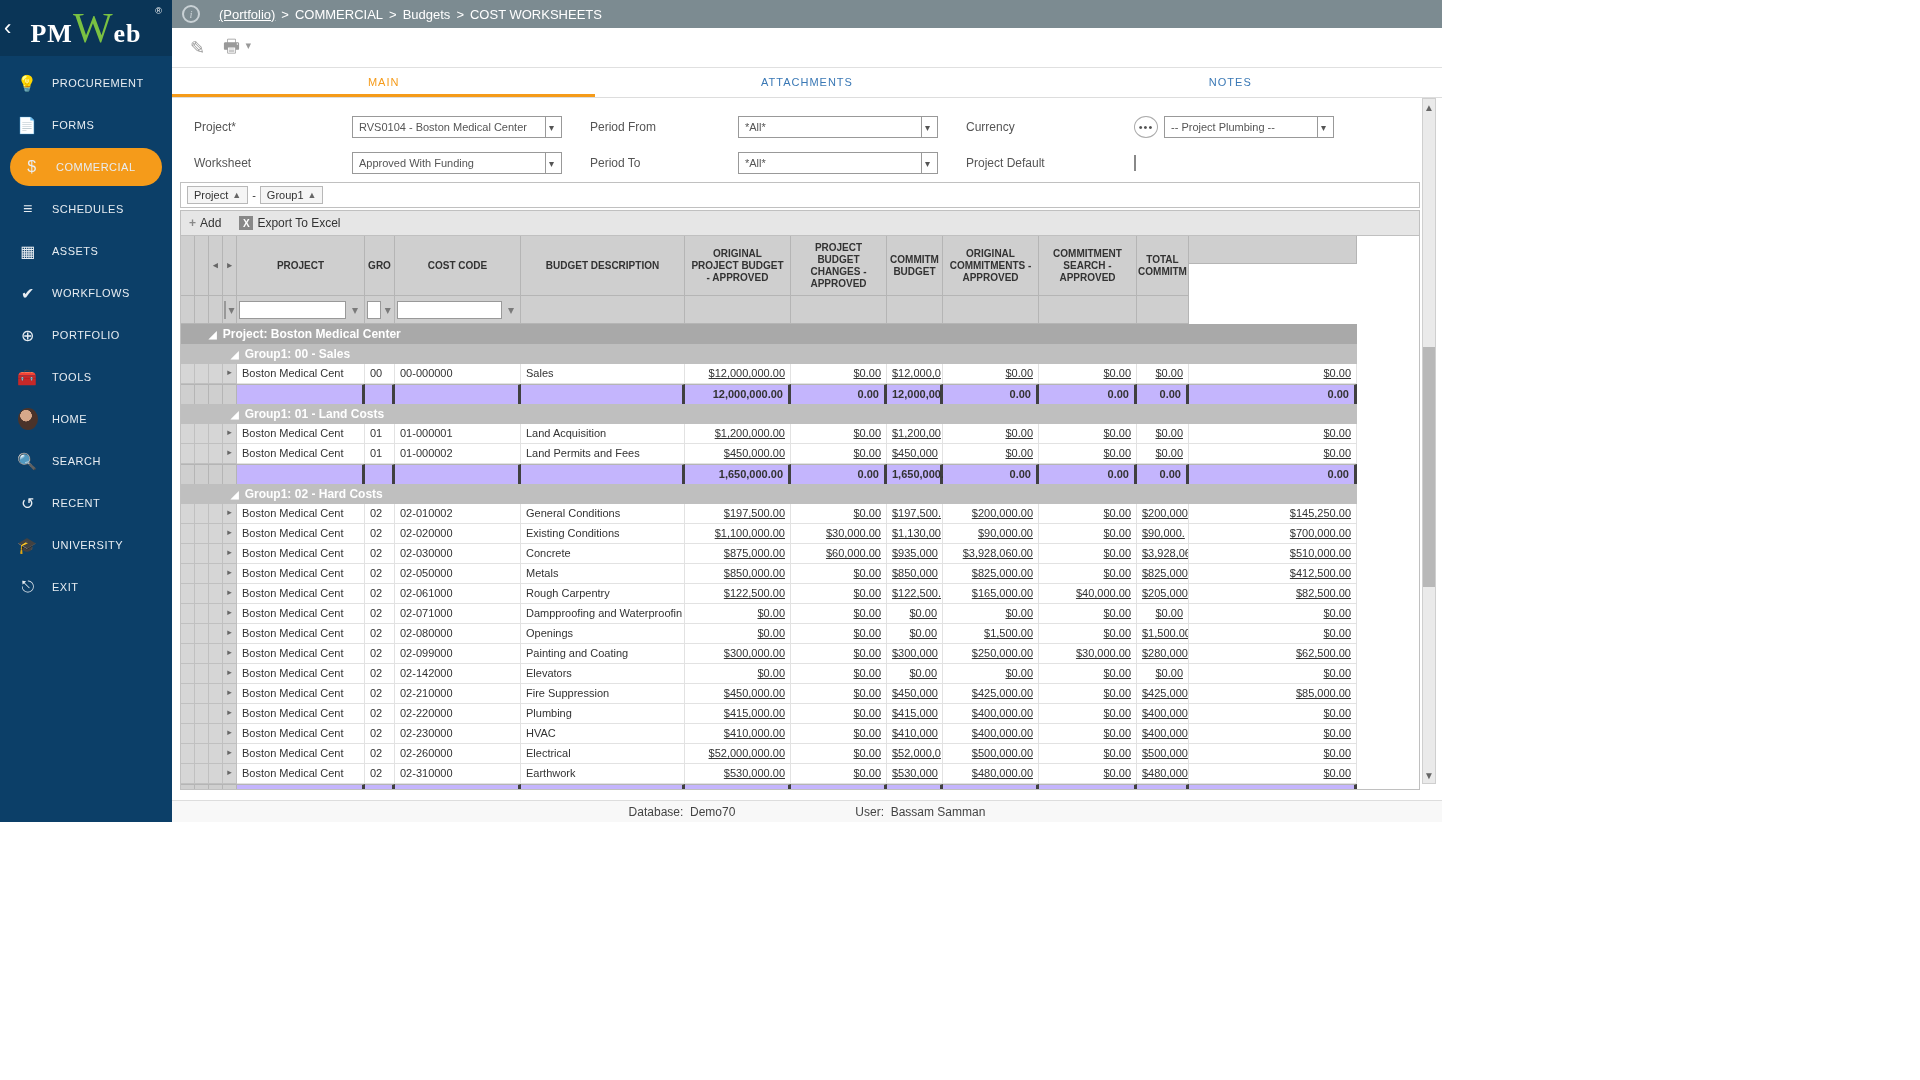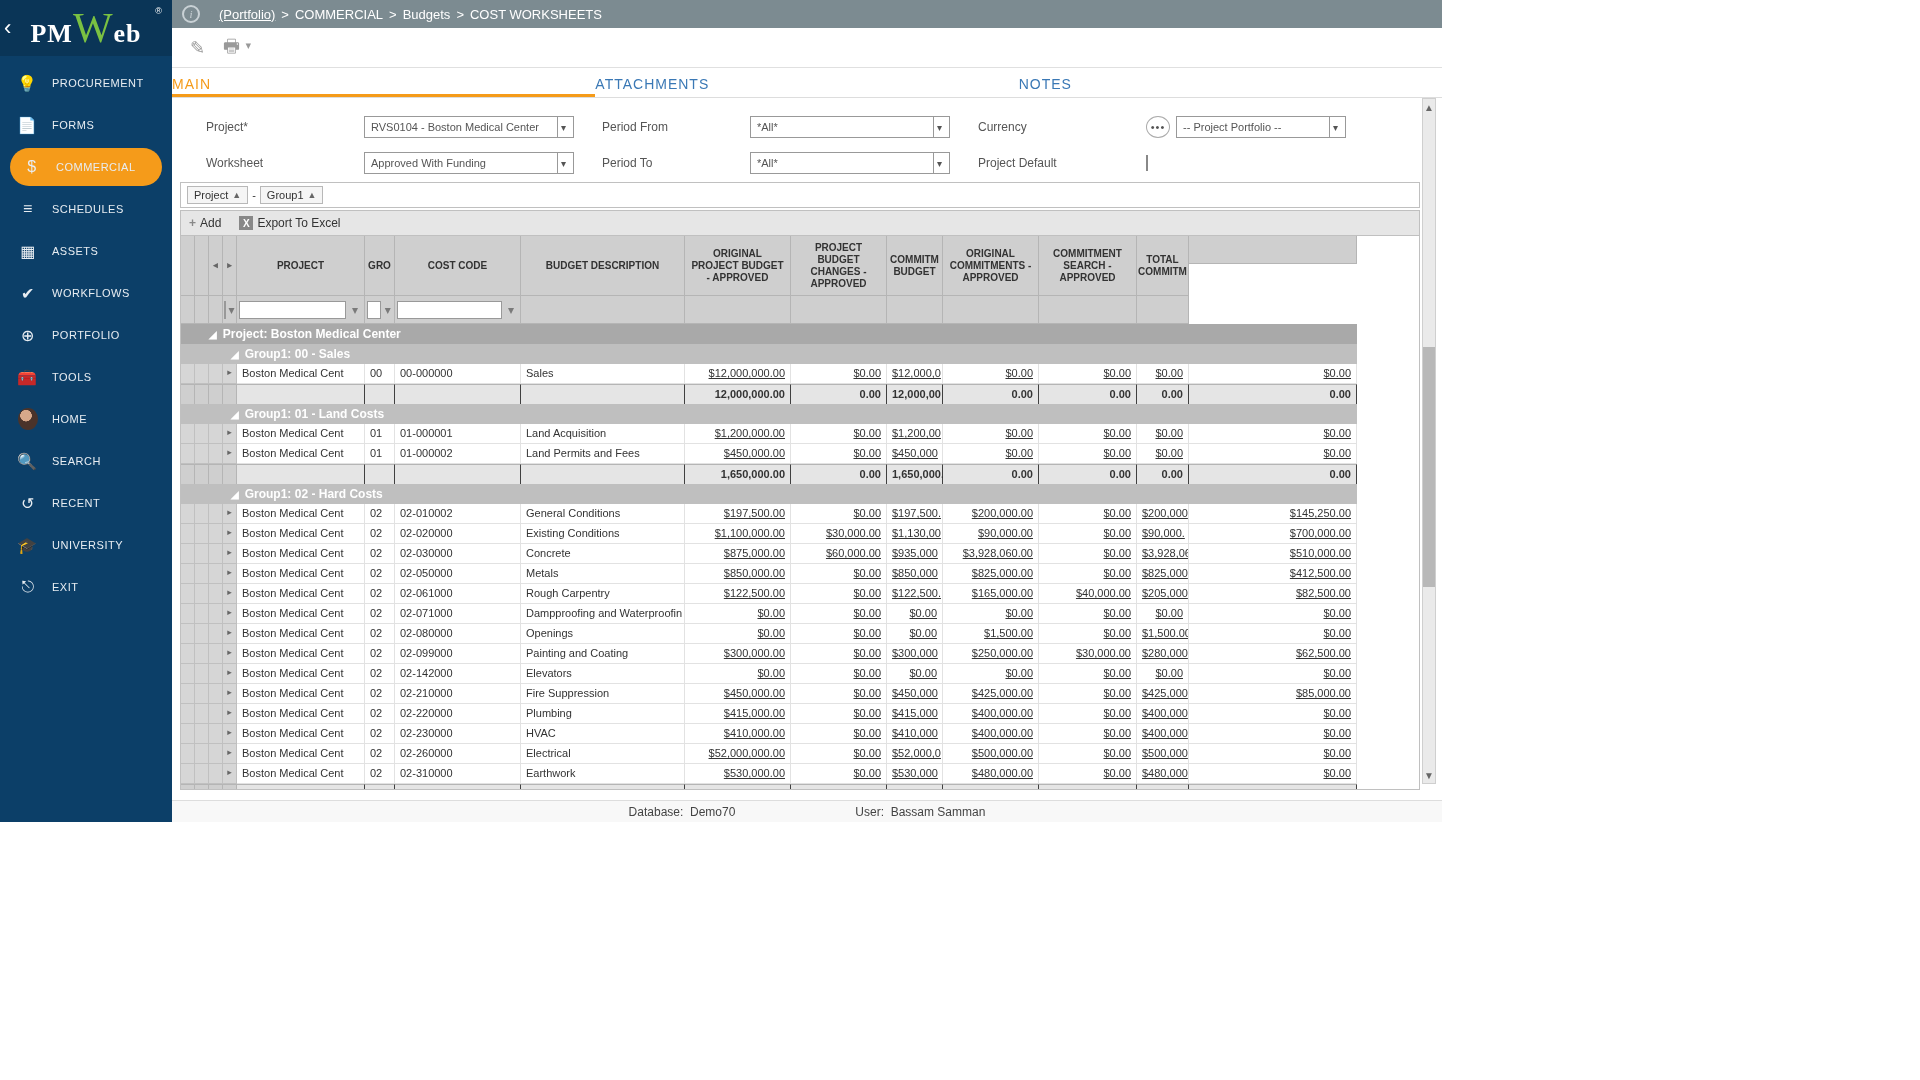--- a/index.html
+++ b/index.html
@@ -21,24 +21,24 @@
 
 
 .main { flex:1; display:flex; flex-direction:column; min-width:0;}
 .topbar { height: 28px; background: #7c8b91; display:flex; align-items:center; padding: 0 10px; color:#fff; font-size:13px; gap:6px;}
 .topbar a { color:#fff; text-decoration:underline;margin-left:7px;}
 .info-circle { width:18px;height:18px; border:2px solid #c9d1d5; border-radius:50%; display:inline-flex; align-items:center; justify-content:center; font-size:11px; color:#c9d1d5; margin-right:6px; font-style:italic; font-family:serif;}
 .toolbar { height: 40px; display:flex; align-items:center; padding: 0 18px; gap: 18px; border-bottom:1px solid #e0e0e0;}
 .tb-icon { color:#999; font-size:18px; cursor:pointer;}
 
 .tabs { display:flex; border-bottom:1px solid #ddd; height:30px;}
-.tab { flex:1; font-size:14px; letter-spacing:1px; padding-top:8px; color:#3a78b5; cursor:pointer;}
+.tab { flex:1; text-align:center; font-size:11px; letter-spacing:1px; padding-top:8px; color:#3a78b5; cursor:pointer;}
 .tab.active { color:#f59b1a; border-bottom:3px solid #f59b1a; font-weight:500;}
 
-.filters { padding: 18px 22px 8px 34px; display:grid; grid-template-columns: 130px 210px 120px 200px 140px 200px; row-gap:14px; column-gap:28px; align-items:center; font-size:12px; color:#555;}
+.filters { padding: 18px 22px 8px 22px; display:grid; grid-template-columns: 130px 210px 120px 200px 140px 200px; row-gap:14px; column-gap:28px; align-items:center; font-size:12px; color:#555;}
 .sel { height:22px; border:1px solid #999; display:flex; align-items:center; padding: 0 6px; font-size:11px; background:#fff; position:relative;}
 .sel::after { content:"▾"; position:absolute; right:4px; font-size:10px; background:#fff; padding:0 3px; border-left:1px solid #999; height:100%; display:flex; align-items:center;}
 .ellipsis-btn { width:24px; height:22px; border:1px solid #aaa; border-radius:50%; display:inline-flex; align-items:center; justify-content:center; margin-right:6px; font-size:11px; letter-spacing:1px;}
 .currency-wrap { display:flex; align-items:center;}
 .cb { width:14px; height:14px; border:1px solid #888;}
 
 
 .groupbar { height:26px; background:#fff; border:1px solid #c0c0c0; margin: 0 22px 2px 8px; display:flex; align-items:center; padding:2px 6px; gap:4px;}
 .group-chip { border:1px solid #b8b8b8; background:#f5f5f5; padding:2px 6px; font-size:11px; display:flex; align-items:center; gap:4px;}
 .sort-arrow{ font-size:9px; color:#666;}
@@ -56,21 +56,21 @@
 .filt { border:1px solid #999; width:100%; height:18px; background:#fff;}
 .funnel { width:16px; height:16px; color:#7a7a7a; font-size:12px; margin-left:2px; display:inline-flex; align-items:center; justify-content:center;}
 .group-row { grid-column: 1 / -1; background:#a9a9a9; color:#fff; font-size:12px; font-weight:bold; padding:3px 0 3px 28px; display:flex; align-items:center;}
 .group-row.sub { background:#bfbfbf; padding-left:50px; color:#fff;}
 .tri { display:inline-block; margin-right:6px; font-size:10px;}
 .row > div { background:#fff; border-right:1px solid #e2e2e2; border-bottom:1px solid #e2e2e2; height:20px; font-size:11px; padding:3px 5px; overflow:hidden; white-space:nowrap;}
 .row .stub { background:#d6d6d6; border-right:1px solid #c0c0c0; border-bottom:1px solid #c0c0c0;}
 .row .stub.tri-cell { font-size:9px; color:#666; text-align:center; padding:3px 0;}
 .num { text-align:right;}
 .link { text-decoration:underline; color:#333;}
-.subtotal > div { background:#e5e5e5; border-right:1px solid #404040; border-top:1px solid #b5b5b5; height:20px; font-size:11px; font-weight:bold; padding:3px 5px; text-align:right;}
+.subtotal > div { background:#c4b5fd; border-right:3px solid #404040; border-top:1px solid #b5b5b5; height:20px; font-size:11px; font-weight:bold; padding:3px 5px; text-align:right;}
 .subtotal .stub { background:#cfcfcf; border-right:1px solid #b5b5b5;}
 
 .vscroll { position:absolute; right: 6px; top: 98px; width:14px; height: 686px; background:#eaeaea; border:1px solid #cfcfcf;}
 .vscroll-thumb { position:absolute; top: 248px; width:100%; height:240px; background:#b8b8b8;}
 .vscroll-arrow { position:absolute; width:100%; height:16px; font-size:10px; color:#666; display:flex; align-items:center; justify-content:center;}
 .vscroll-arrow.up { top:0;}
 .vscroll-arrow.down { bottom:0;}
 
 .statusbar { position:absolute; bottom:0; left:172px; right:0; height:22px; background:#f8f8f8; border-top:1px solid #ddd; display:flex; align-items:center; justify-content:center; gap:120px; font-size:12px; color:#444;}
 </style>
@@ -171,21 +171,21 @@
           <span>RVS0104 - Boston Medical Center</span>
         </div>
       <div>Period From</div>
       <div class="sel">
           <span>*All*</span>
         </div>
       <div>Currency</div>
       <div class="currency-wrap">
         <span class="ellipsis-btn">•••</span>
         <div class="sel" style="flex:1">
-            <span>-- Project Portfolio --</span>
+            <span>-- Project Plumbing --</span>
           </div>
       </div>
 
       <div>Worksheet</div>
       <div class="sel">
           <span>Approved With Funding</span>
         </div>
       <div>Period To</div>
       <div class="sel">
           <span>*All*</span>

